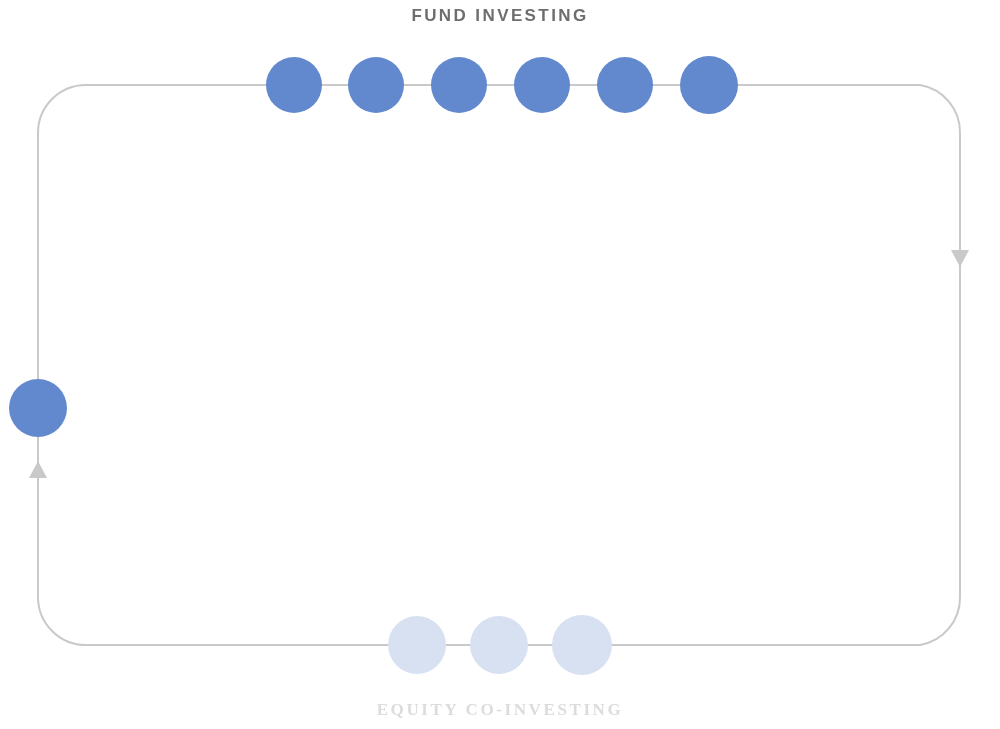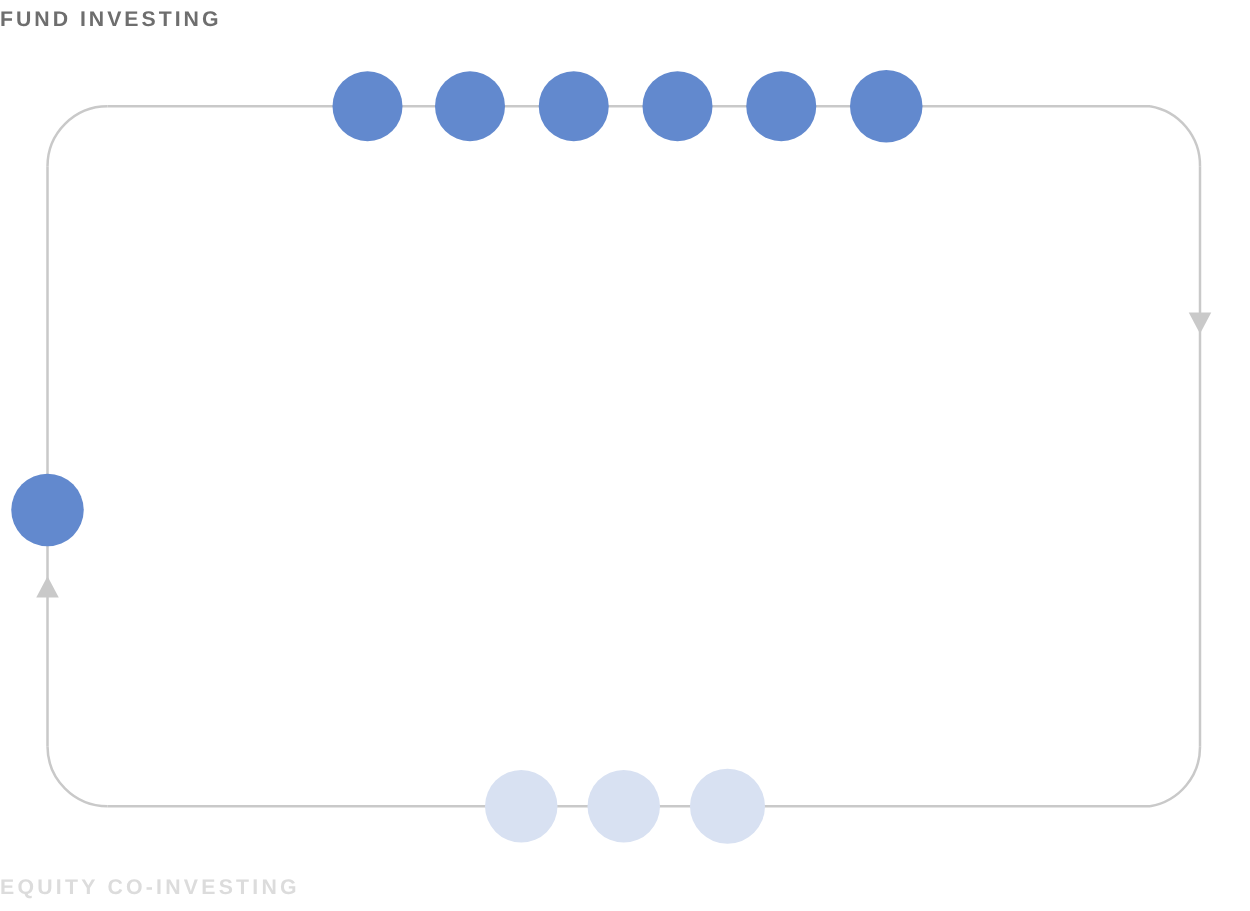--- a/index.html
+++ b/index.html
@@ -26,32 +26,33 @@
     height: 729px;
   }
   .label {
     position: absolute;
     font-family: "Liberation Sans", sans-serif;
     font-weight: bold;
     font-size: 17px;
     letter-spacing: 2.4px;
     text-transform: uppercase;
     white-space: nowrap;
-    text-align: left;
+    text-align: center;
     width: 1000px;
     left: 0;
   }
   #title-fund-investing {
     top: 6px;
     color: #6e6e6e;
   }
   #title-equity-coinvesting {
     top: 700px;
     color: #dcdcdc;
     letter-spacing: 2.6px;
+    font-family: Liberation Serif, serif;
   }
   .node {
     position: absolute;
     border-radius: 50%;
   }
   .node-primary {
     background: #6289ce;
   }
   .node-muted {
     background: #d8e1f2;

